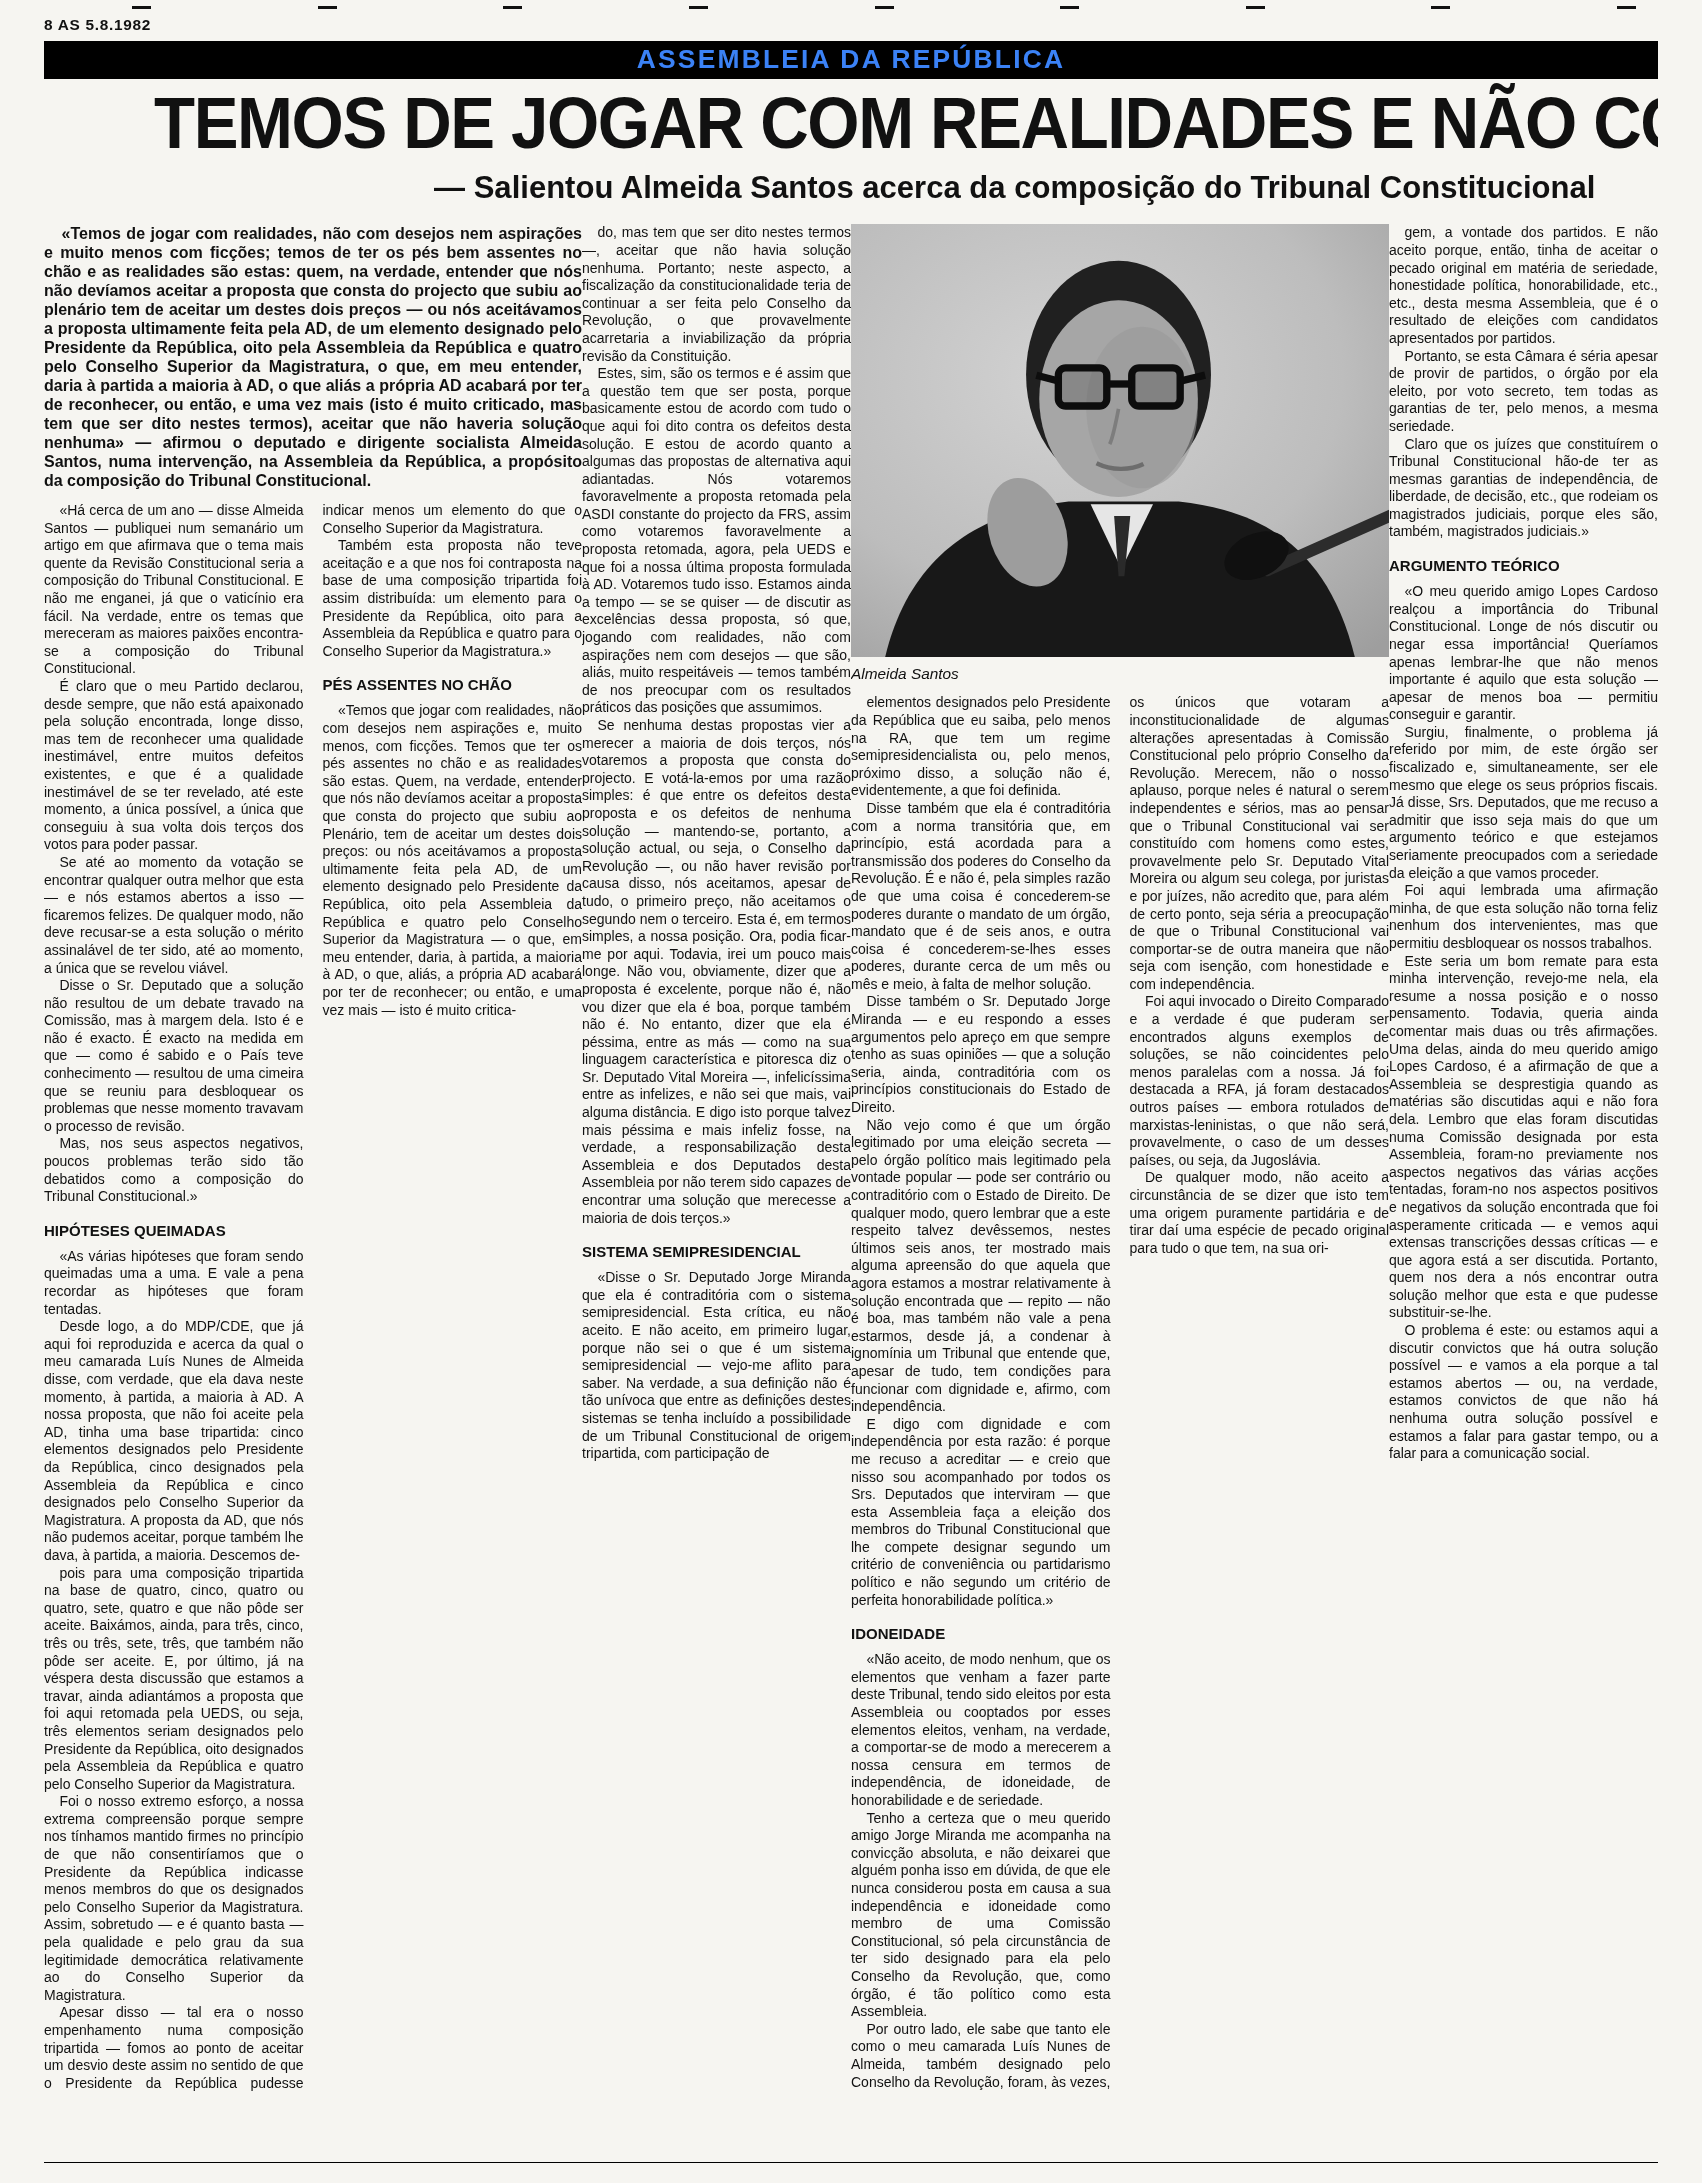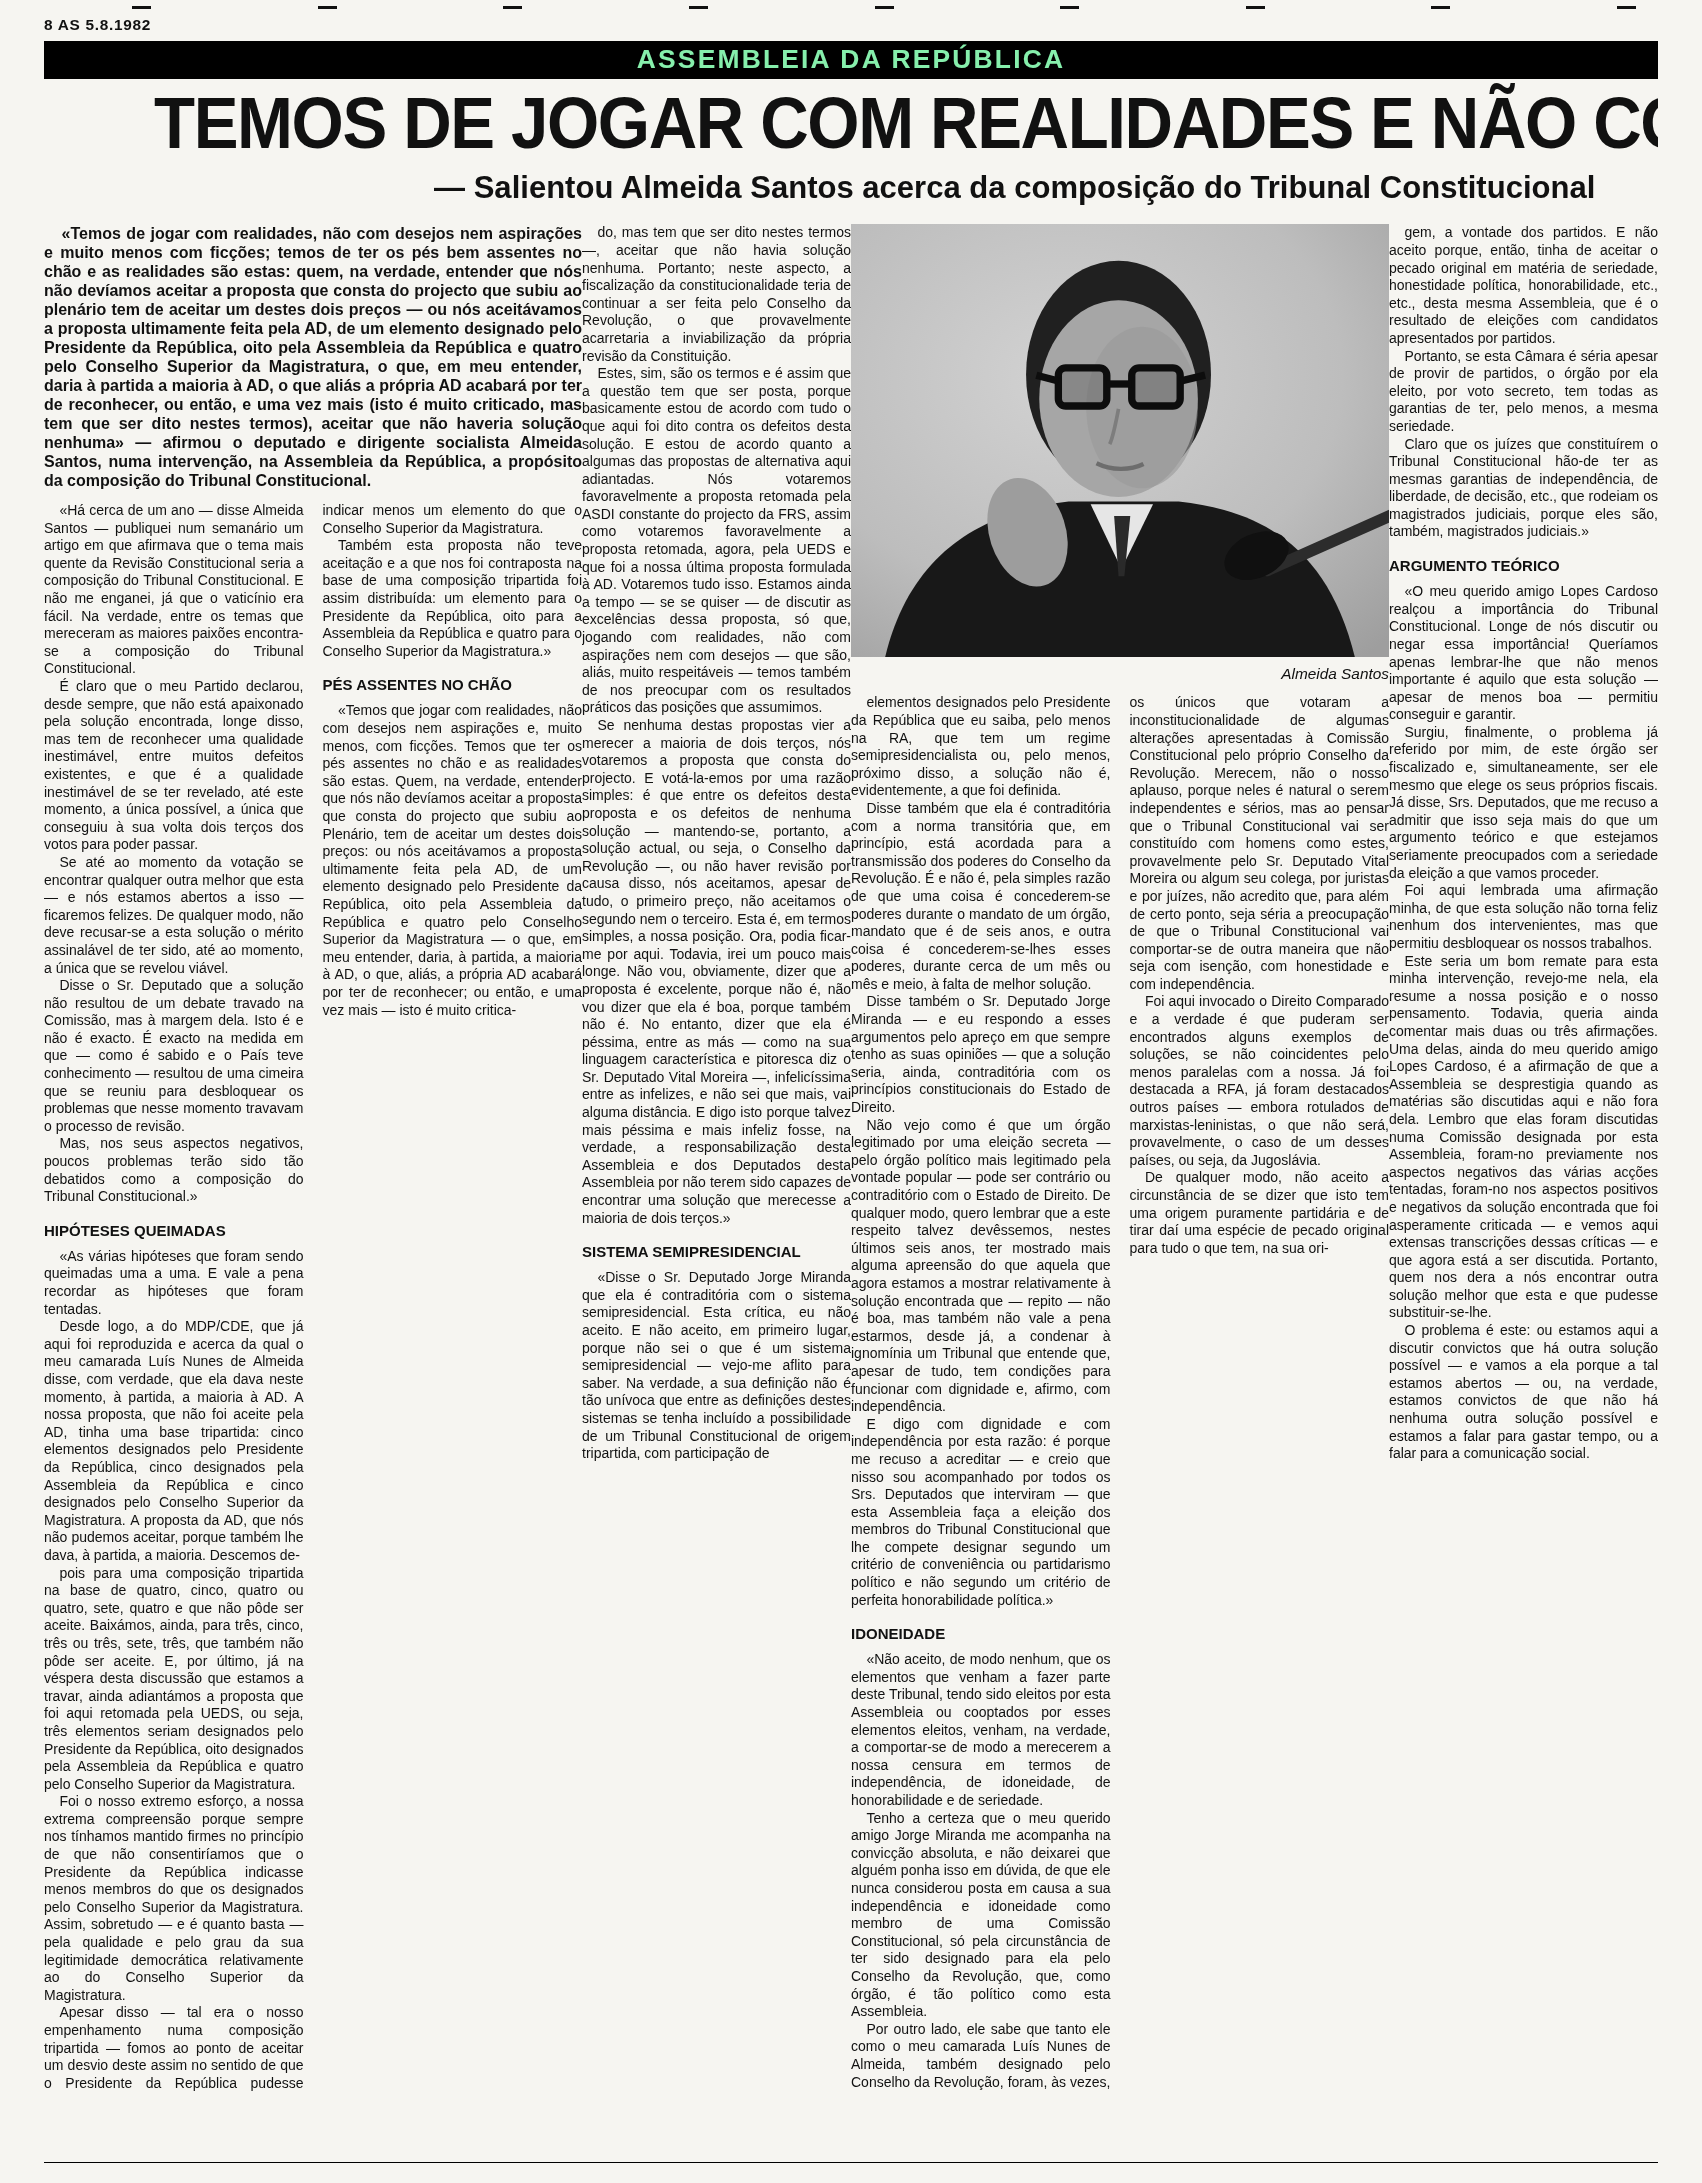--- a/index.html
+++ b/index.html
@@ -10,21 +10,21 @@
     font-family:"Liberation Sans", sans-serif;
   }
   .page { position:relative; width:1702px; height:2183px; padding:16px 44px 0 44px; }
 
   .crop-marks { position:absolute; top:5.9px; left:132px; right:66px; display:flex; justify-content:space-between; }
   .crop-marks span { width:19px; height:2.9px; background:#111; display:block; }
 
   .edition { height:22px; font-size:15.4px; font-weight:bold; letter-spacing:0.7px; }
 
   .banner {
-    margin-top:2.9px; height:38px; background:#000000; color:#86efac;
+    margin-top:2.9px; height:38px; background:#000000; color:#3b82f6;
     display:flex; align-items:center; justify-content:center;
     font-weight:bold; font-size:26.4px; letter-spacing:2.2px;
   }
 
   .headline { height:87px; line-height:87px; white-space:nowrap; overflow:hidden; }
   .headline .condense {
     display:inline-block; transform:scaleX(0.92); transform-origin:left center;
     font-weight:bold; font-size:73px; letter-spacing:-1.5px; margin-left:110px;
   }
   .subheadline { height:41px; line-height:41px; white-space:nowrap; overflow:hidden; margin-top:1.5px;text-align:center; }
@@ -55,21 +55,21 @@
     text-indent:1.1em; hyphens:auto;
   }
   .flow h3 {
     font-size:15px; line-height:1.15; font-weight:bold;
     margin:16px 0 8.8px 0; text-indent:0; break-after:avoid;
   }
 
   figure { margin-bottom:11.7px; }
   .photo { width:100%; height:433px; background:#c2c2c2; overflow:hidden; }
   .photo svg { width:100%; height:100%; display:block; }
-  figcaption { text-align:right; font-style:italic; font-size:15.4px; margin-top:7.3px; }
+  figcaption { text-align:left; font-style:italic; font-size:15.4px; margin-top:7.3px; }
 
   .bottom-rule { position:absolute; left:44px; right:44px; bottom:20.5px; border-top:1.5px solid #000; }
 </style>
 </head>
 <body>
 
 <div class="page">
 
   <div class="crop-marks">
     <span></span>

